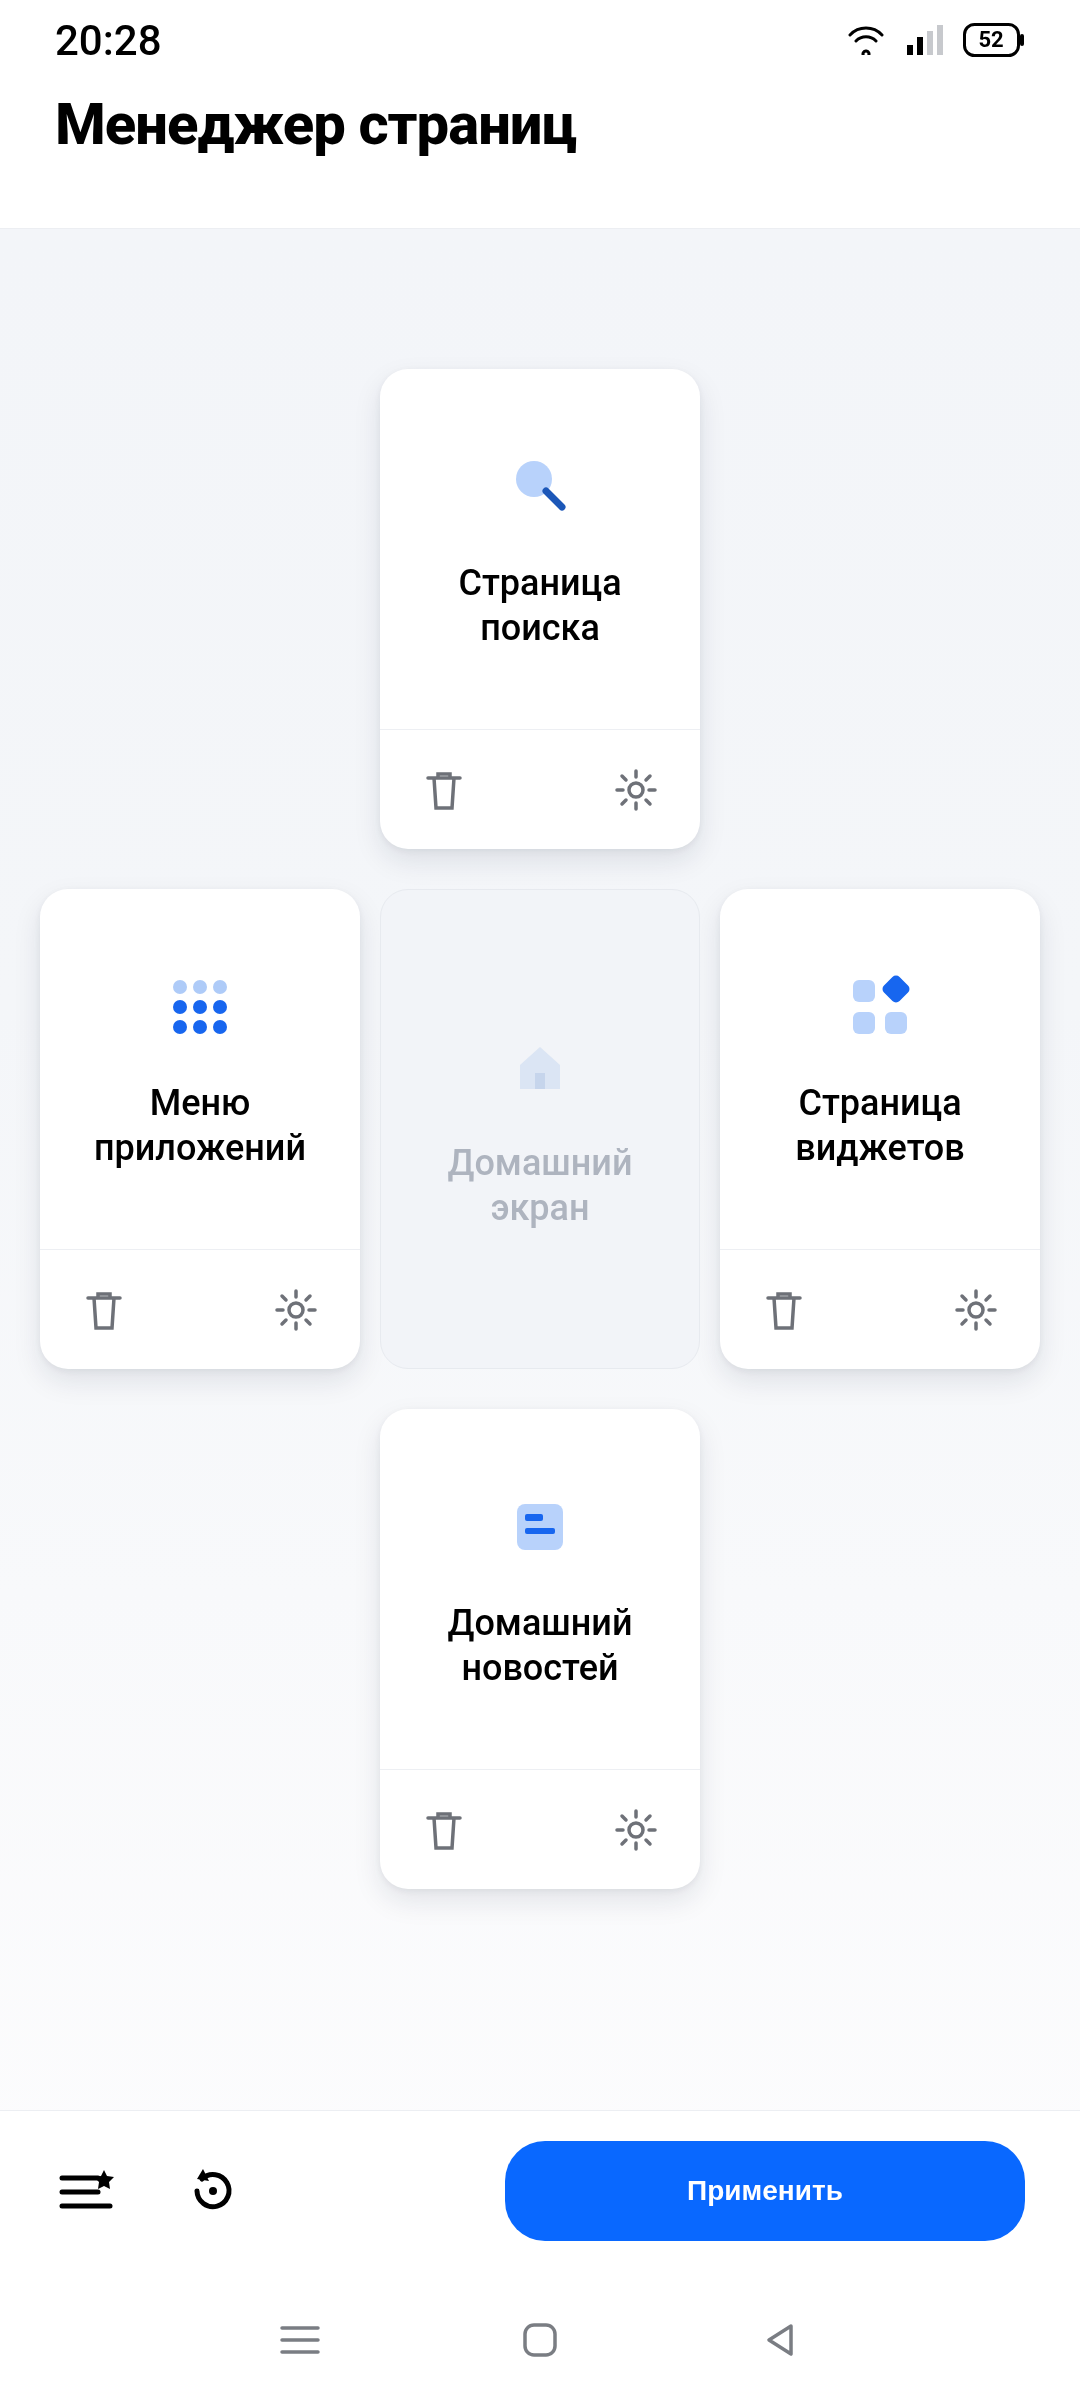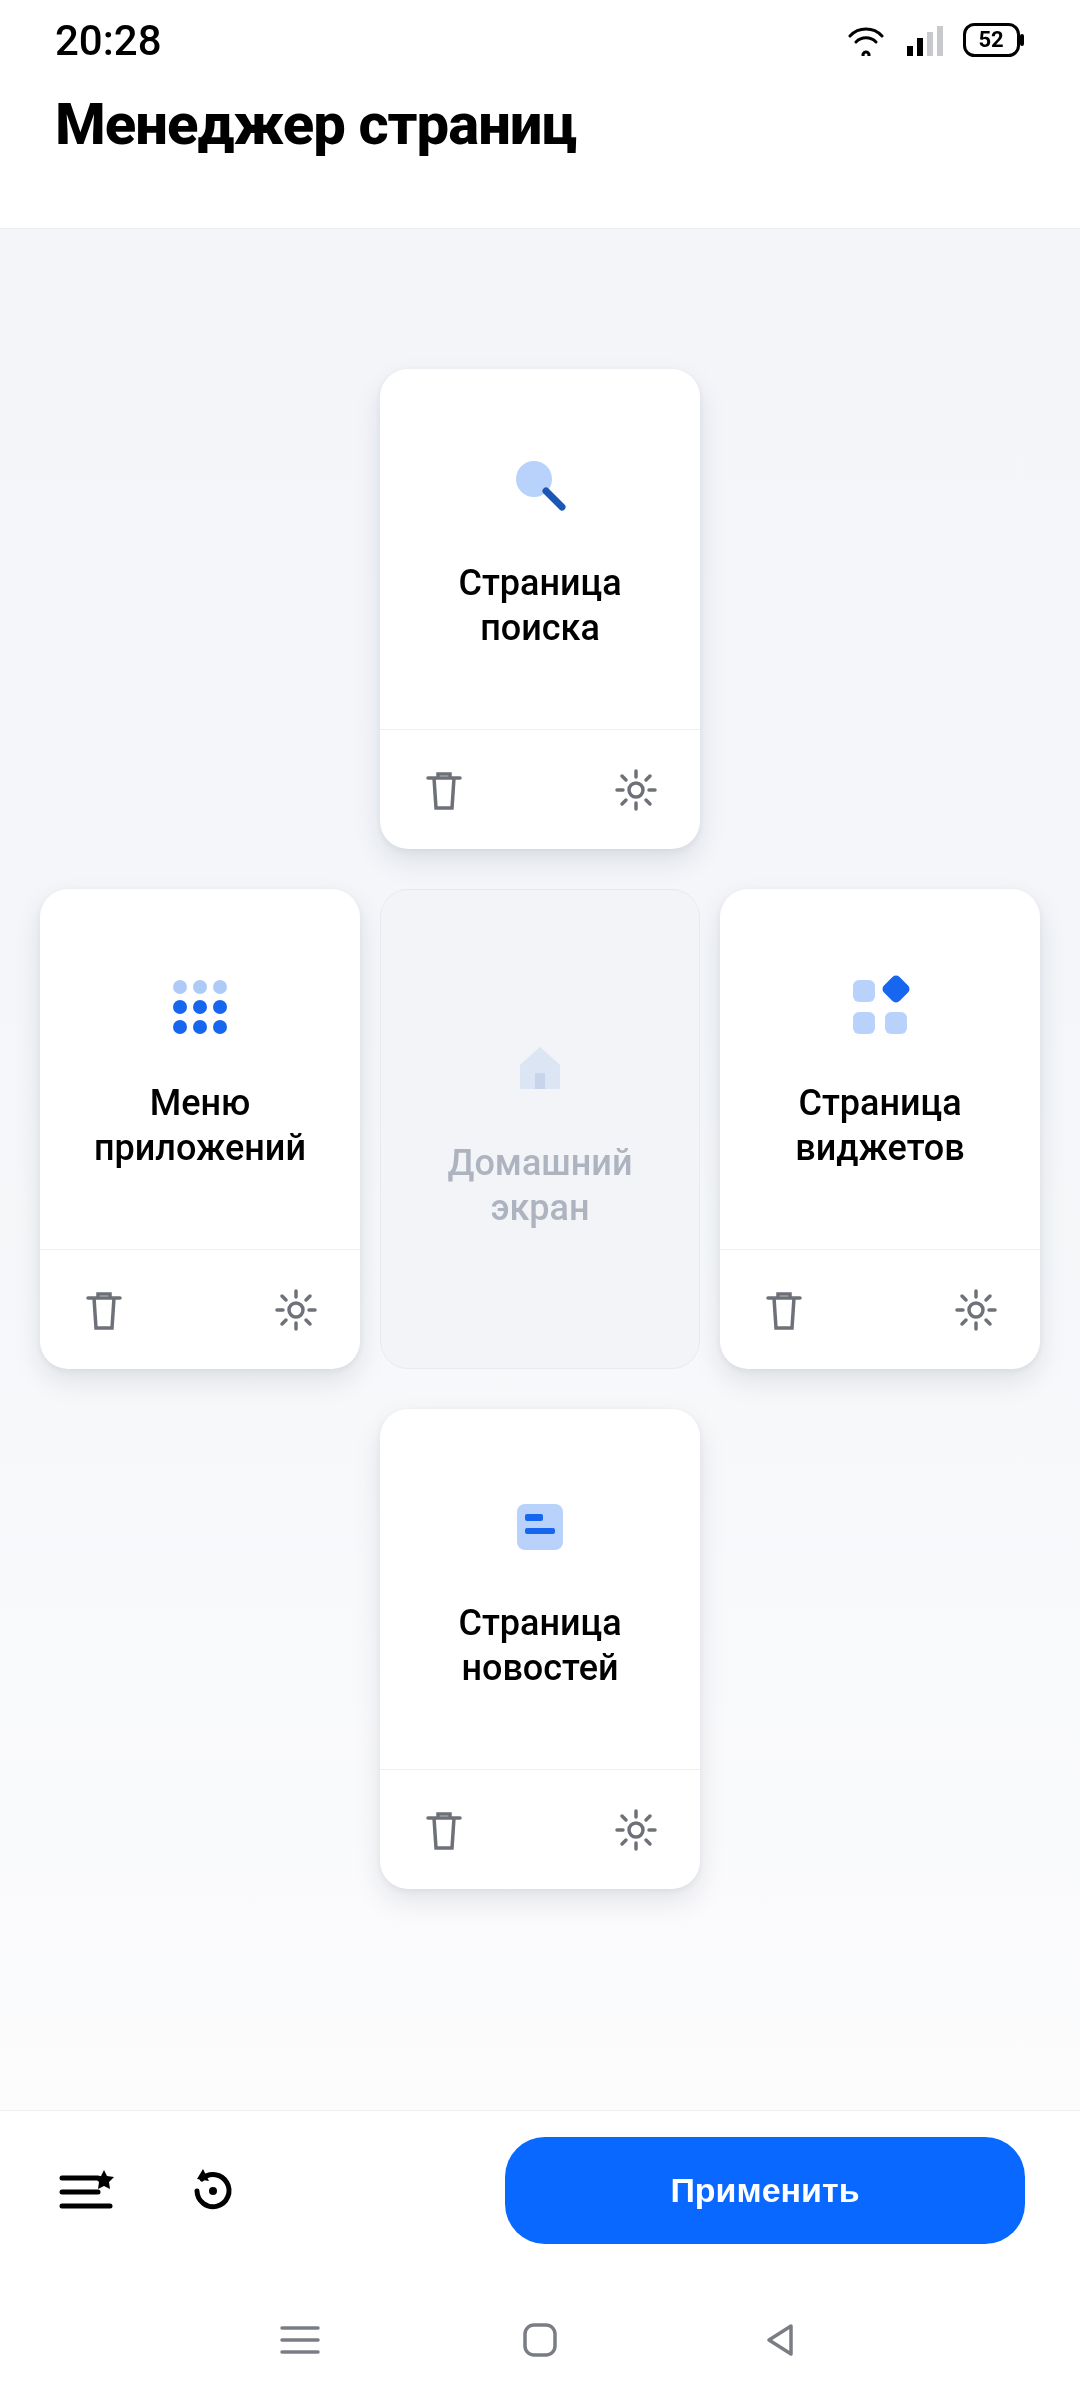--- a/index.html
+++ b/index.html
@@ -14,21 +14,21 @@
 
   
   .status-bar {
     height: 80px;
     display: flex;
     align-items: center;
     justify-content: space-between;
     padding: 0 55px 0 55px;
   }
   .status-time { font-size: 42px; font-weight: 500; color: #000; }
-  .status-icons { display: flex; align-items: center; gap: 20px; }
+  .status-icons { display: flex; gap: 20px; }
   .status-icons svg { display: block; }
 
   
   .header {
     padding: 10px 55px 70px 55px;
   }
   .header-title {
     font-size: 58px;
     font-weight: 800;
     color: #000;
@@ -113,21 +113,21 @@
     display: flex;
     align-items: center;
     padding: 0 55px;
     gap: 60px;
   }
   .bar-icon { width: 64px; height: 64px; display:flex; align-items:center; justify-content:center; }
   .apply-btn {
     margin-left: auto;
     background: #0968ff;
     color: #fff;
-    font-size: 34px;
+    font-size: 28px;
     font-weight: 600;
     border: none;
     border-radius: 40px;
     padding: 34px 0;
     width: 520px;
     text-align: center;
   }
 
   
   .nav-bar {
@@ -277,21 +277,21 @@
 
     <div class="card bottom">
       <div class="card-body">
         <div class="card-icon">
           <svg width="62" height="62" viewBox="0 0 62 62">
             <rect x="8" y="8" width="46" height="46" rx="8" fill="#b8d2fb"></rect>
             <rect x="16" y="18" width="18" height="7" rx="2" fill="#1766ef"></rect>
             <rect x="16" y="32" width="30" height="6" rx="2" fill="#1766ef"></rect>
           </svg>
         </div>
-        <div class="card-label">Страница новостей</div>
+        <div class="card-label">Домашний новостей</div>
       </div>
       <div class="card-footer">
         <div class="footer-btn">
           <svg width="48" height="48" viewBox="0 0 48 48" fill="none" stroke="#6e7178" stroke-width="3.5" stroke-linecap="round">
               <path d="M8 12h32M18 12V8h12v4M14 12l2 30h16l2-30"></path>
             </svg>
         </div>
         <div class="footer-btn">
           <svg width="50" height="50" viewBox="0 0 50 50" fill="none" stroke="#6e7178" stroke-width="3.5">
               <circle cx="25" cy="25" r="7"></circle>

